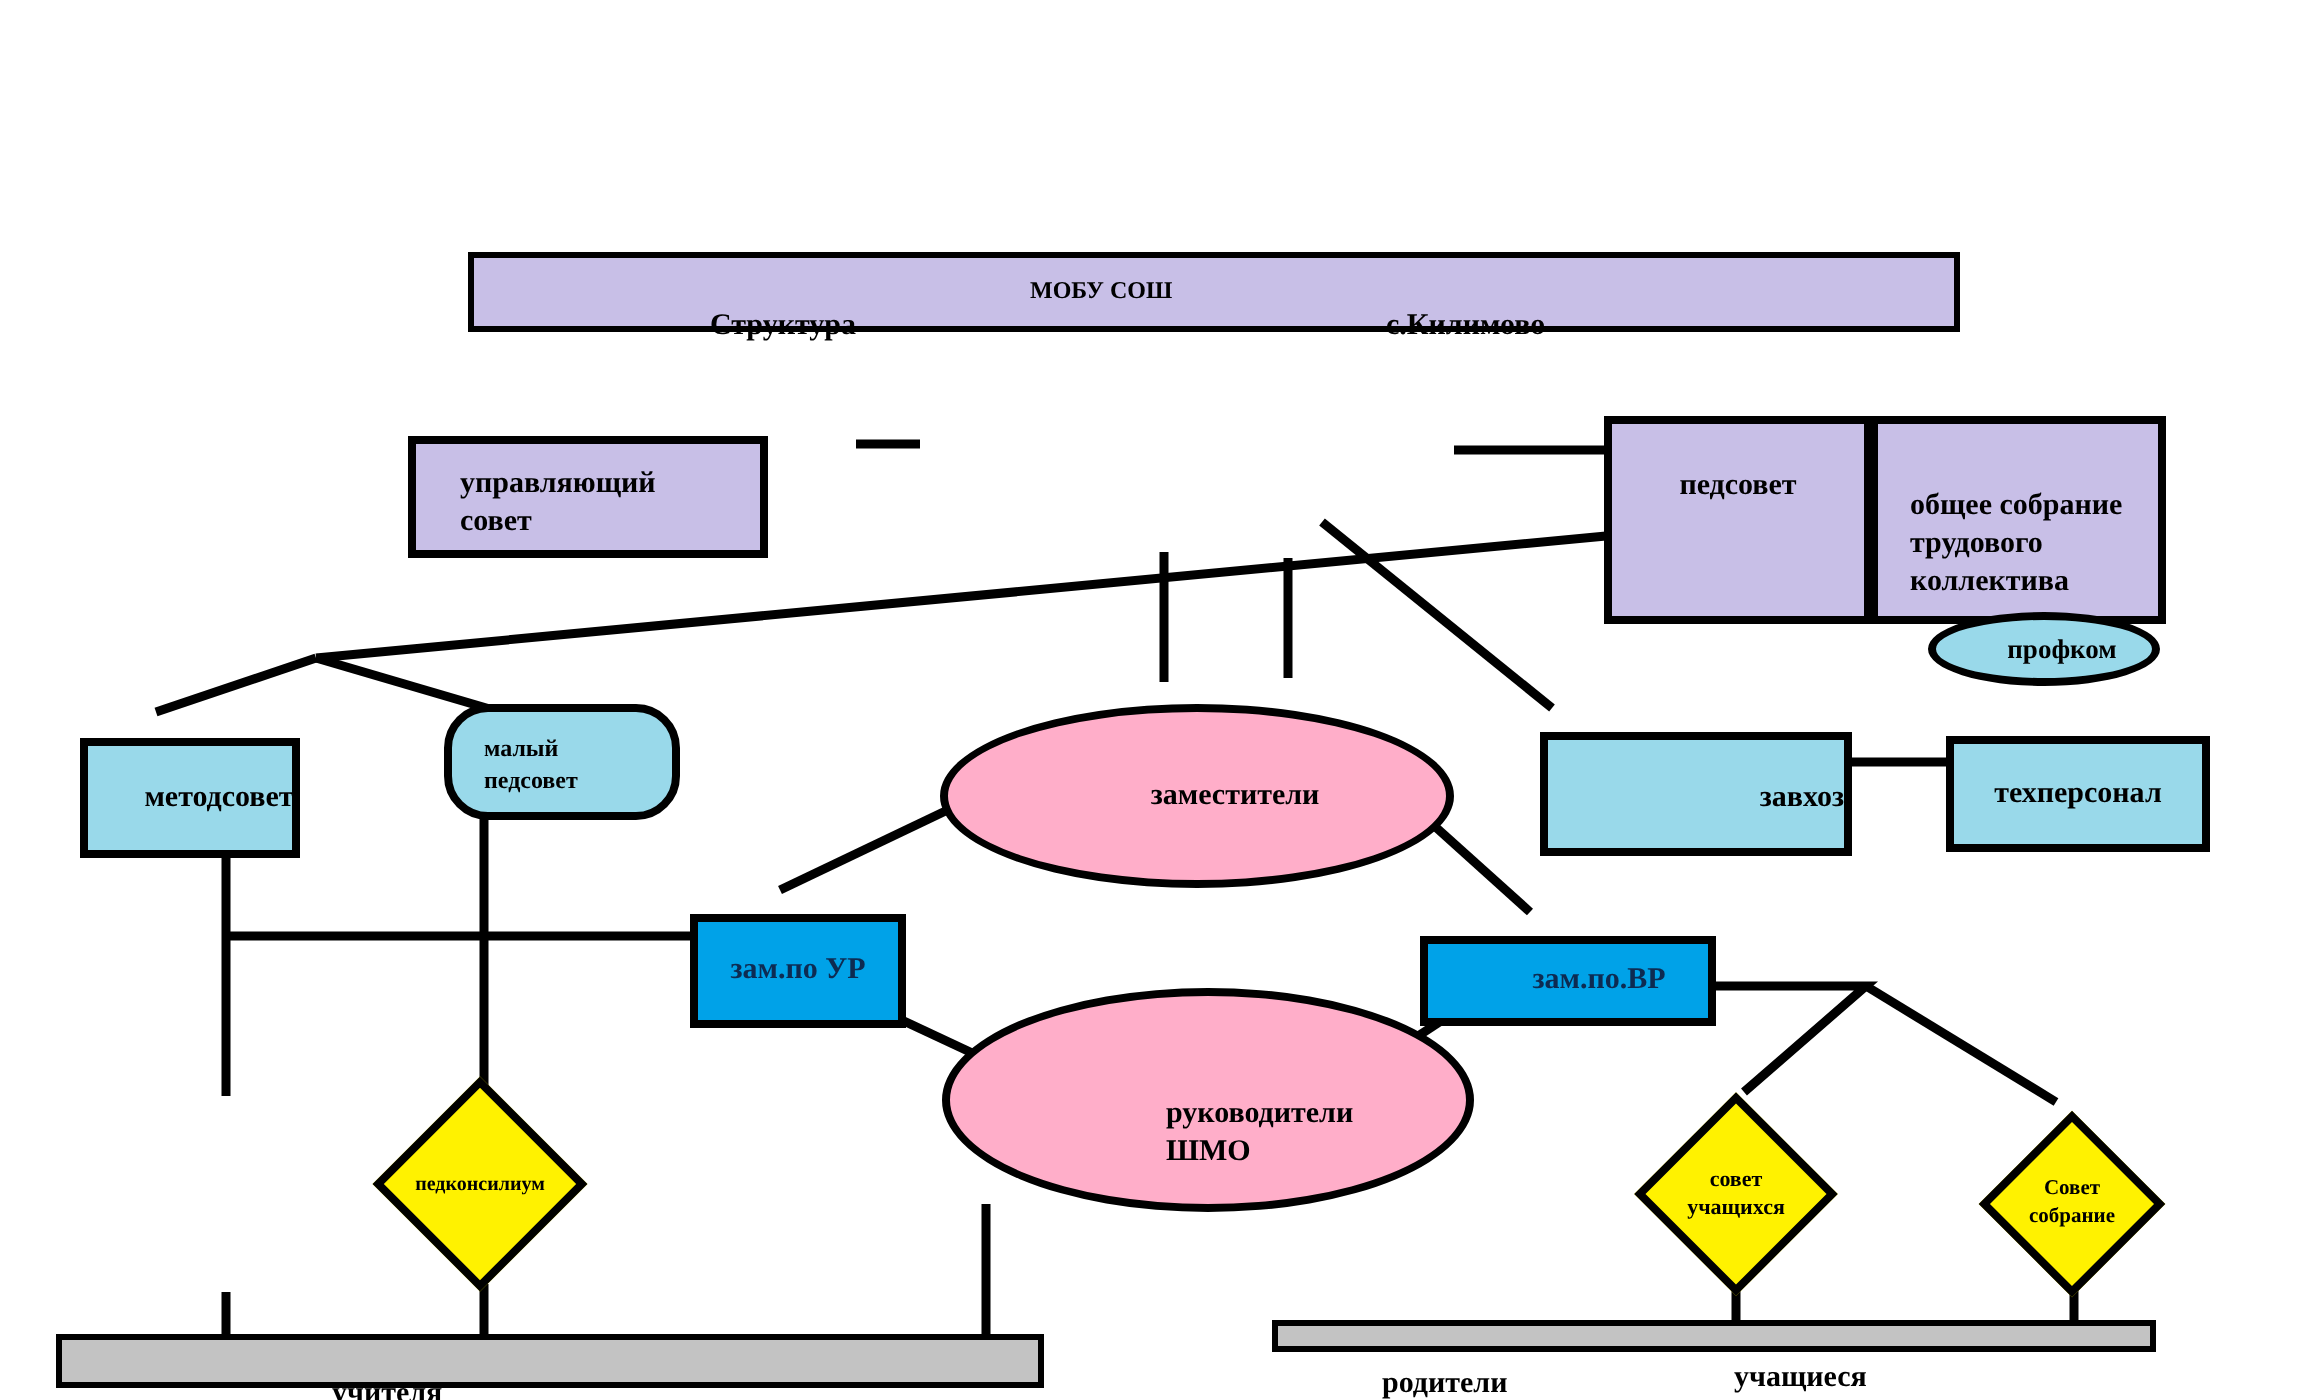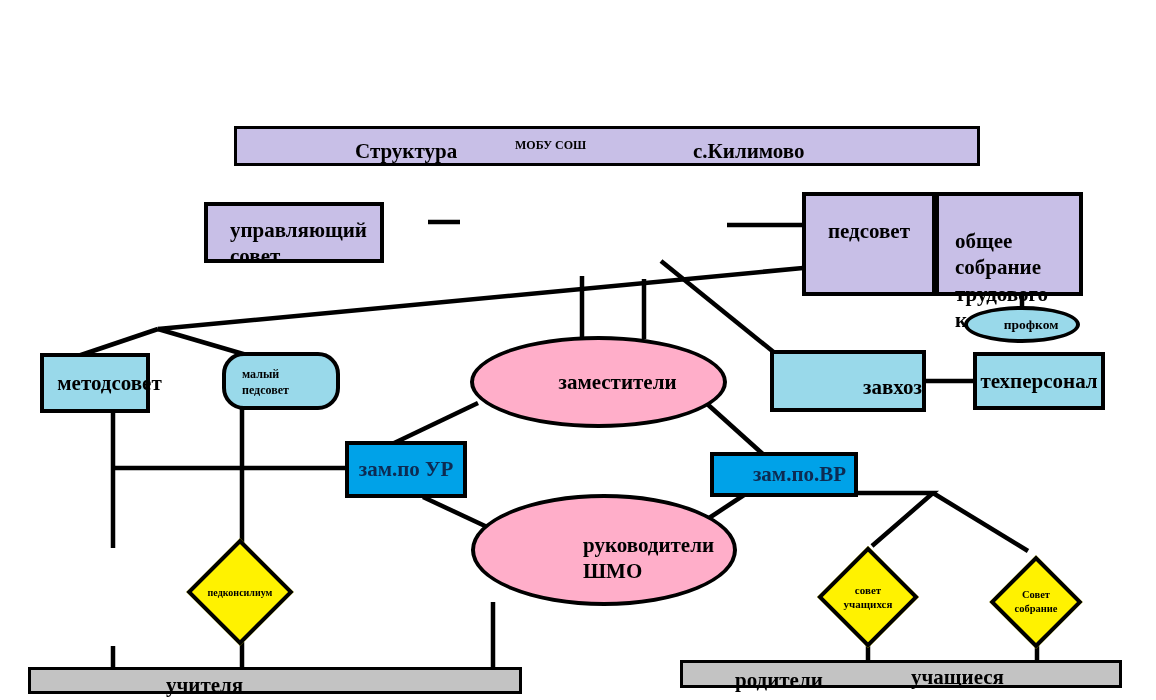--- a/index.html
+++ b/index.html
@@ -14,21 +14,21 @@
 
   .node { position:absolute; }
   .box { border:4px solid #000; }
   .lav { background:var(--lavender); }
   .cyan { background:var(--light_turquoise); }
   .blue { background:var(--turquoise); color:var(--blue_box_text); }
   .pink-ell { background:var(--pink); border:4px solid #000; border-radius:50%; }
   .cyan-ell { background:var(--light_turquoise); border:4px solid #000; border-radius:50%; }
   .graybar { background:var(--gray); border:3px solid #000; }
 
-  .t15 { font-size:21px; line-height:1.25; }
+  .t15 { font-size:15px; line-height:1.25;margin-top:16px; }
   .t12 { font-size:12px; line-height:1.3;border-radius:22px; }
 
   .header { display:block; border-width:3px; }
   .header span { position:absolute; top:9px; white-space:nowrap; }
 
   .center-flex { display:flex; align-items:center; justify-content:center; text-align:center; }
 
   .diamond .rot { position:absolute; left:50%; top:50%; transform:translate(-50%,-50%) rotate(45deg);
                   background:var(--yellow); border:4px solid #000; }
   .diamond .dtxt { position:absolute; inset:0; display:flex; flex-direction:column;
@@ -108,21 +108,21 @@
   </div>
 
   <div class="node box cyan t15" style="left:770px; top:350px; width:156px; height:62px; padding:20px 0 0 18px;text-align:right;">
     <span>завхоз</span>
   </div>
 
   <div class="node box cyan center-flex t15" style="left:973px; top:352px; width:132px; height:58px;">
     <span>техперсонал</span>
   </div>
 
-  <div class="node box blue center-flex t15" style="left:345px; top:441px; width:122px; height:57px;">
+  <div class="node box blue center-flex t15" style="left:345px; top:441px; width:108px; height:57px;">
     <span>зам.по УР</span>
   </div>
 
   <div class="node box blue center-flex t15" style="left:710px; top:452px; width:148px; height:45px; padding-left:31px;">
     <span>зам.по.ВР</span>
   </div>
 
   <div class="node pink-ell" style="left:471px; top:494px; width:266px; height:112px;">
     <div class="abs t15" style="left:108px; top:34px;">
       <div>руководители</div>
@@ -151,18 +151,18 @@
     <div class="dtxt" style="font-size:10.5px;">
       <div>Совет</div>
       <div>собрание</div>
     </div>
   </div>
 
   <div class="node graybar" style="left:28px; top:667px; width:494px; height:27px;">
     <span class="abs t15" style="left:135px; top:2px;">учителя</span>
   </div>
 
-  <div class="node graybar" style="left:680px; top:660px; width:442px; height:28px;">
+  <div class="node graybar" style="left:636px; top:660px; width:442px; height:16px;">
     <span class="abs t15" style="left:52px; top:4px;">родители</span>
     <span class="abs t15" style="left:228px; top:1px;">учащиеся</span>
   </div>
 
 </div>
 
 </body></html>

